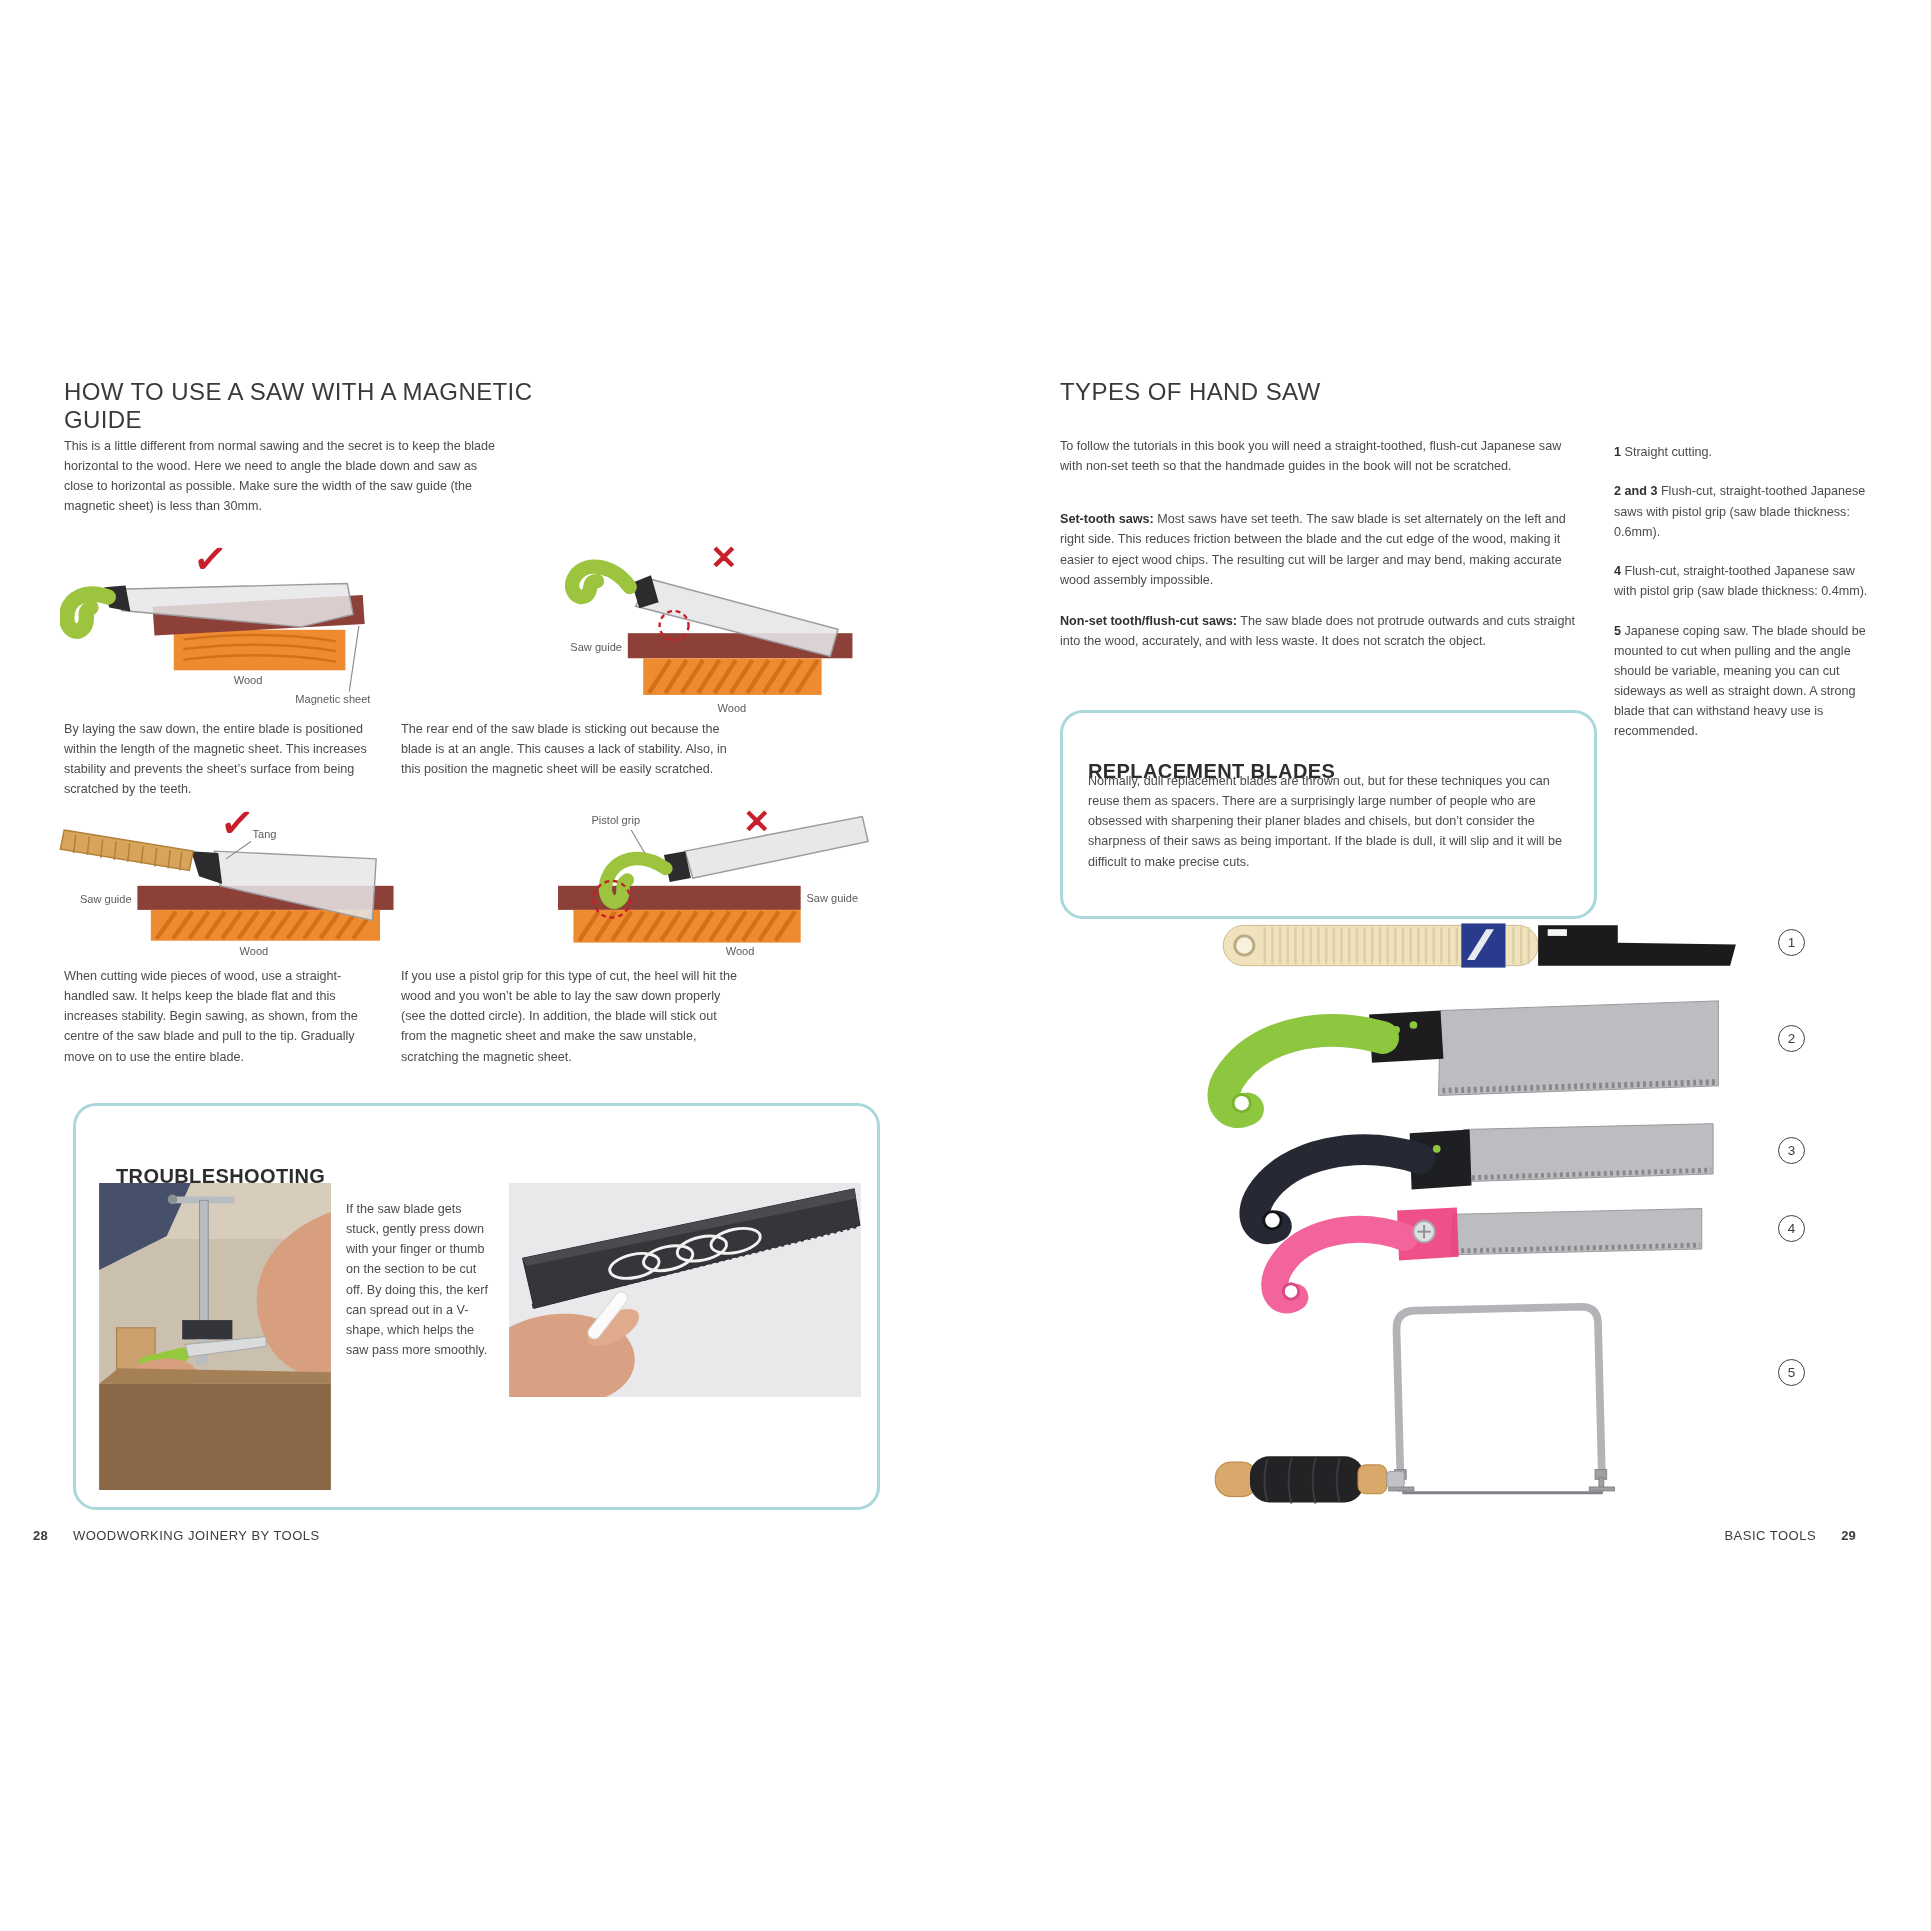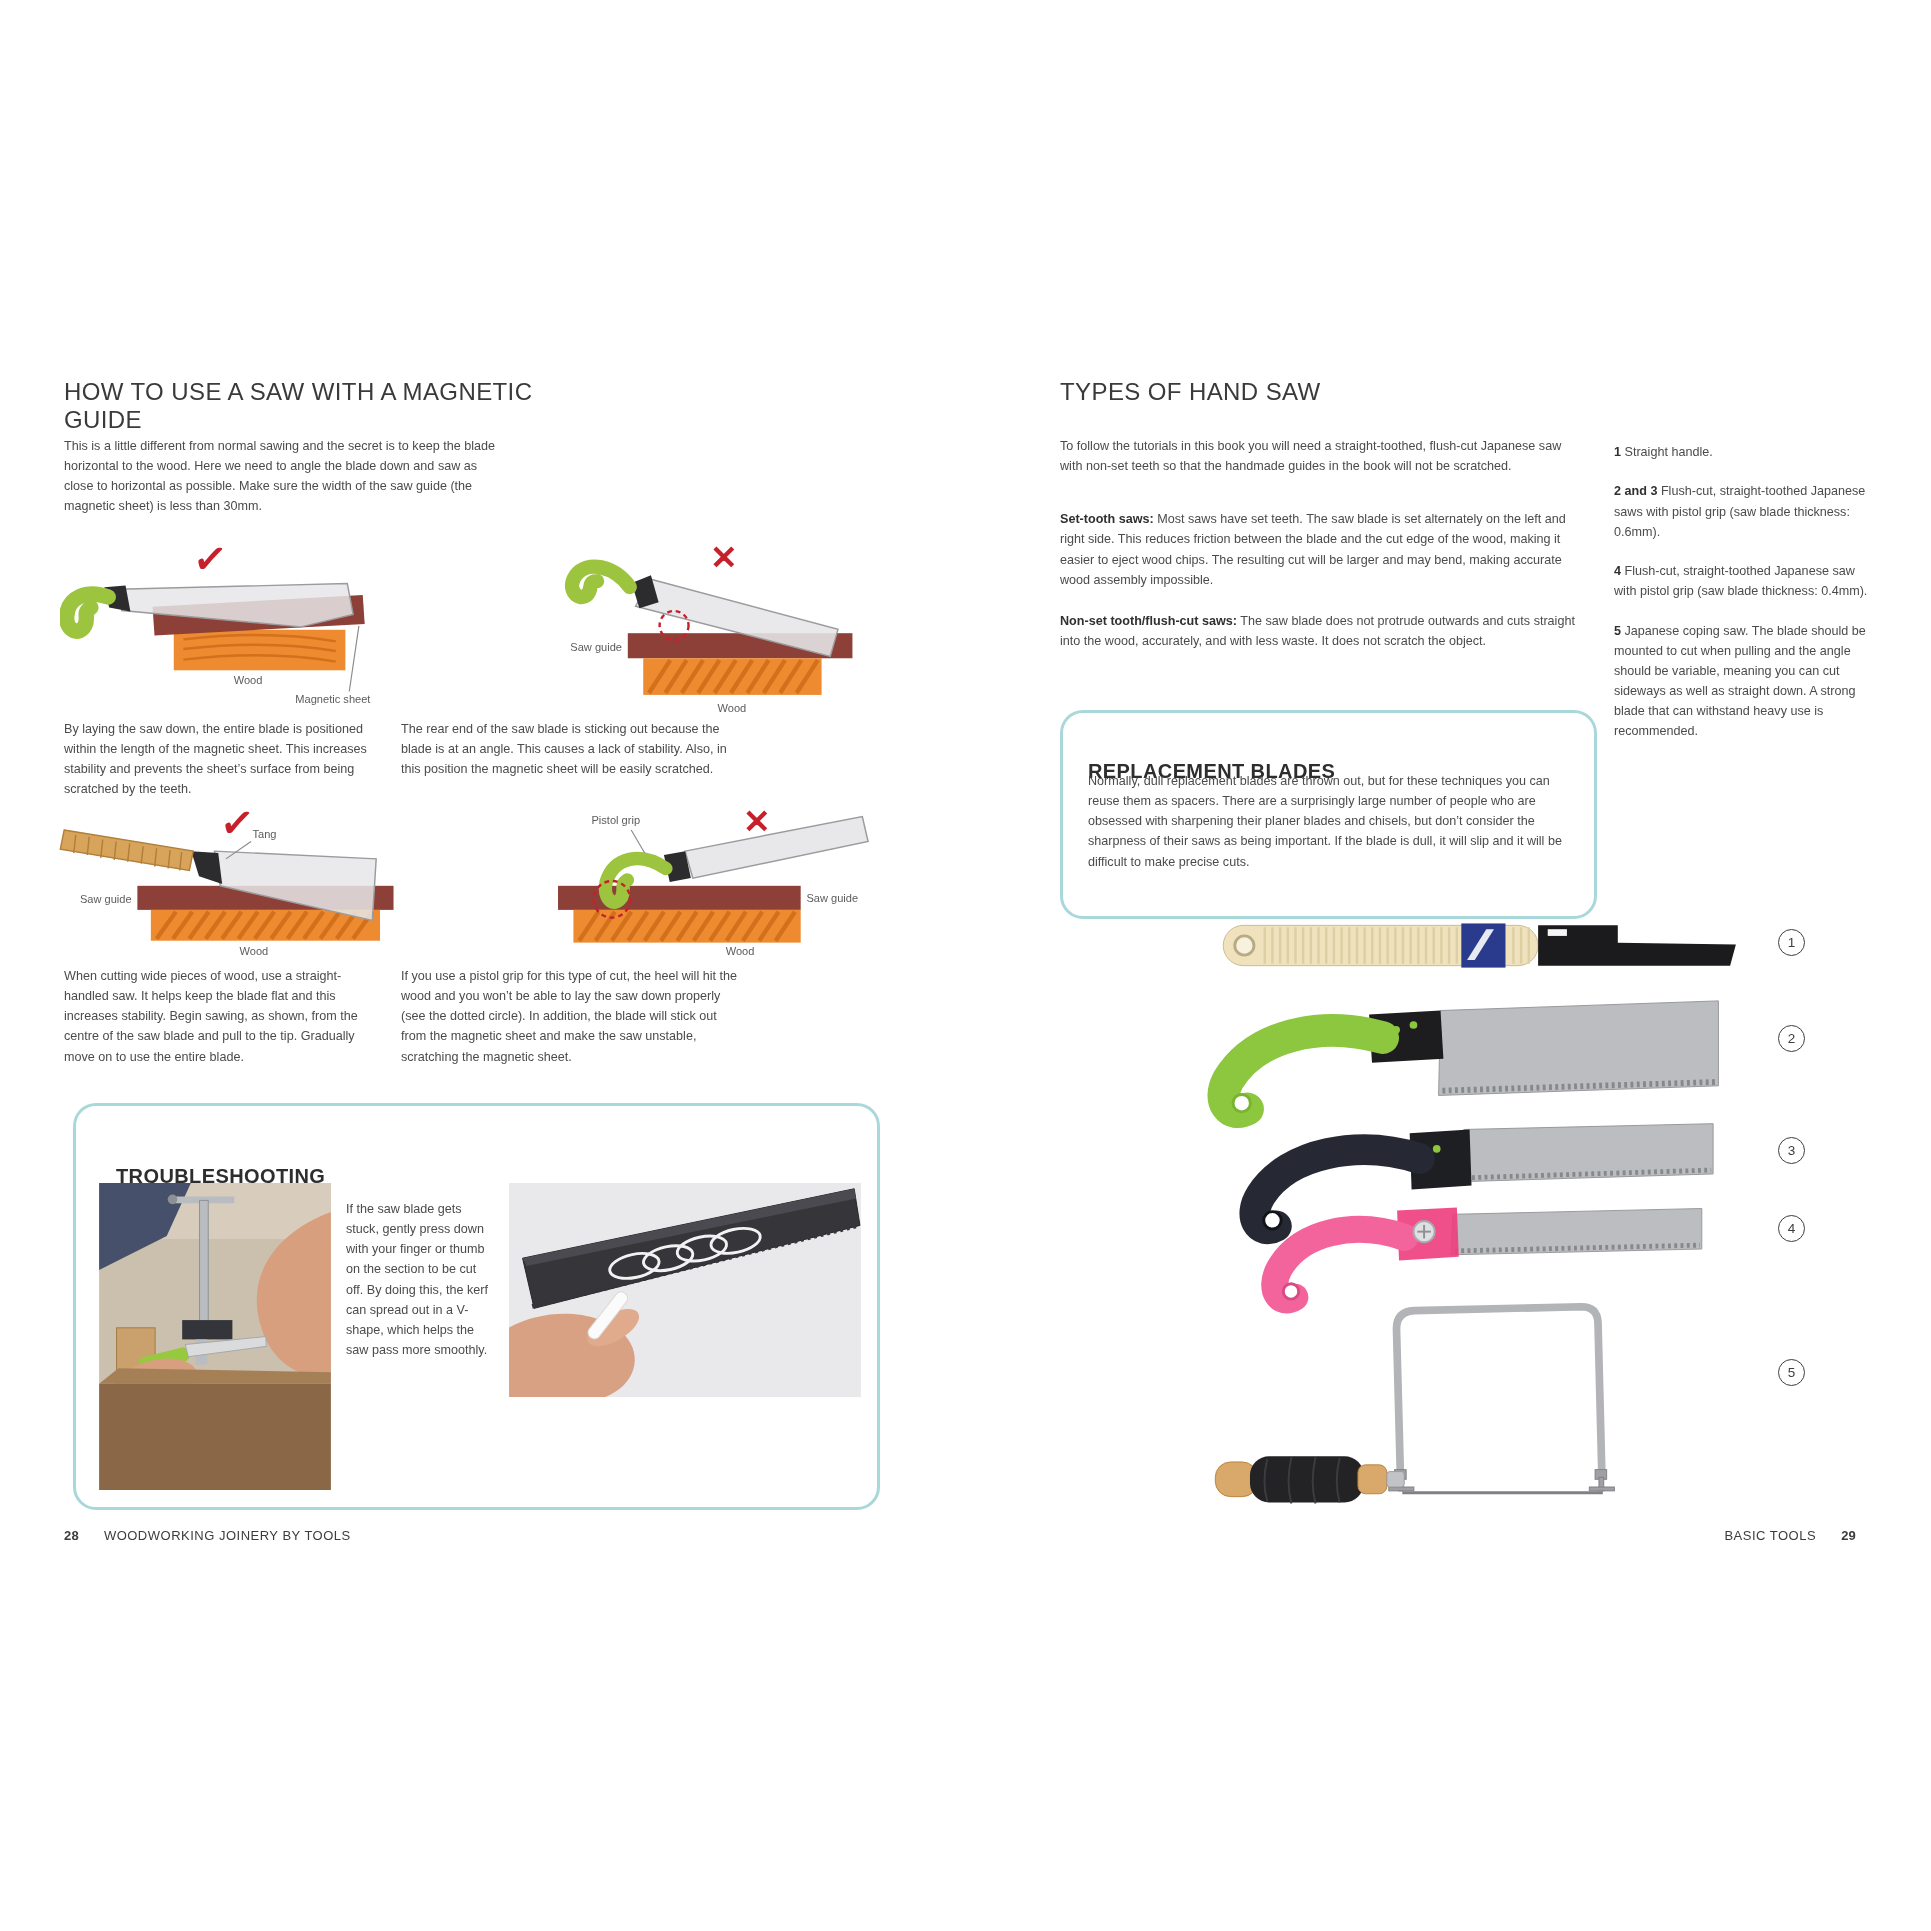--- a/index.html
+++ b/index.html
@@ -11,21 +11,21 @@
   .body strong{color:#303030;}
   .dlabel{font-family:"Liberation Sans",sans-serif;font-size:11.5px;fill:#5c5c5c;}
   .mark{position:absolute;color:#c8202a;font-weight:700;line-height:1;}
   .check{font-size:41px;transform:rotate(6deg);}
   .cross{font-size:33px;}
   .note-box{position:absolute;border:3.9px solid #a9d8da;border-radius:23px;background:#fff;}
   .note-title{font-size:20px;letter-spacing:0.4px;color:#2d2d2d;font-weight:600;margin-top:24px;}
   .side-item{margin:0 0 19.3px;font-size:12.6px;line-height:1.6;color:#4b4b4b;}
   .side-item strong{color:#303030;}
   .circ{position:absolute;width:27px;height:27px;border:1.5px solid #3e3e3e;border-radius:50%;display:flex;align-items:center;justify-content:center;font-size:13.5px;color:#3e3e3e;background:#fff;box-sizing:border-box;}
-  .foot{position:absolute;font-size:13px;letter-spacing:0.5px;color:#3c3c3c;display:flex;gap:25px;align-items:flex-end;margin-left:31px;}
+  .foot{position:absolute;font-size:13px;letter-spacing:0.5px;color:#3c3c3c;display:flex;gap:25px;align-items:flex-end;}
   .foot b{font-weight:700;letter-spacing:0.2px;}
   svg.diag,svg.photo,svg.saw{position:absolute;}
 </style>
 </head>
 <body>
 
 <div class="abs title" style="left:64px;top:378px;width:541px">HOW TO USE A SAW WITH A MAGNETIC GUIDE</div>
 
 <div class="abs body" style="left:64px;top:436px;width:433px">This is a little different from normal sawing and the secret is to keep the blade horizontal to the wood. Here we need to angle the blade down and saw as close to horizontal as possible. Make sure the width of the saw guide (the magnetic sheet) is less than 30mm.</div>
 
@@ -203,21 +203,21 @@
 <div class="abs body" style="left:1060px;top:436px;width:516px">
   <p style="margin:0 0 33px">To follow the tutorials in this book you will need a straight-toothed, flush-cut Japanese saw with non-set teeth so that the handmade guides in the book will not be scratched.</p>
   <p style="margin:0 0 21px"><strong>Set-tooth saws:</strong>
     <span>Most saws have set teeth. The saw blade is set alternately on the left and right side. This reduces friction between the blade and the cut edge of the wood, making it easier to eject wood chips. The resulting cut will be larger and may bend, making accurate wood assembly impossible.</span></p>
   <p><strong>Non-set tooth/flush-cut saws:</strong>
     <span>The saw blade does not protrude outwards and cuts straight into the wood, accurately, and with less waste. It does not scratch the object.</span></p>
 </div>
 
 <div class="abs" style="left:1614px;top:442px;width:259px">
   <p class="side-item"><strong>1</strong>
-    <span>Straight handle.</span></p>
+    <span>Straight cutting.</span></p>
   <p class="side-item"><strong>2 and 3</strong>
     <span>Flush-cut, straight-toothed Japanese saws with pistol grip (saw blade thickness: 0.6mm).</span></p>
   <p class="side-item"><strong>4</strong>
     <span>Flush-cut, straight-toothed Japanese saw with pistol grip (saw blade thickness: 0.4mm).</span></p>
   <p class="side-item"><strong>5</strong>
     <span>Japanese coping saw. The blade should be mounted to cut when pulling and the angle should be variable, meaning you can cut sideways as well as straight down. A strong blade that can withstand heavy use is recommended.</span></p>
 </div>
 
 <div class="note-box" style="left:1060px;top:710px;width:531px;height:203px">
   <div class="abs note-title" style="left:25px;top:23px">REPLACEMENT BLADES</div>

